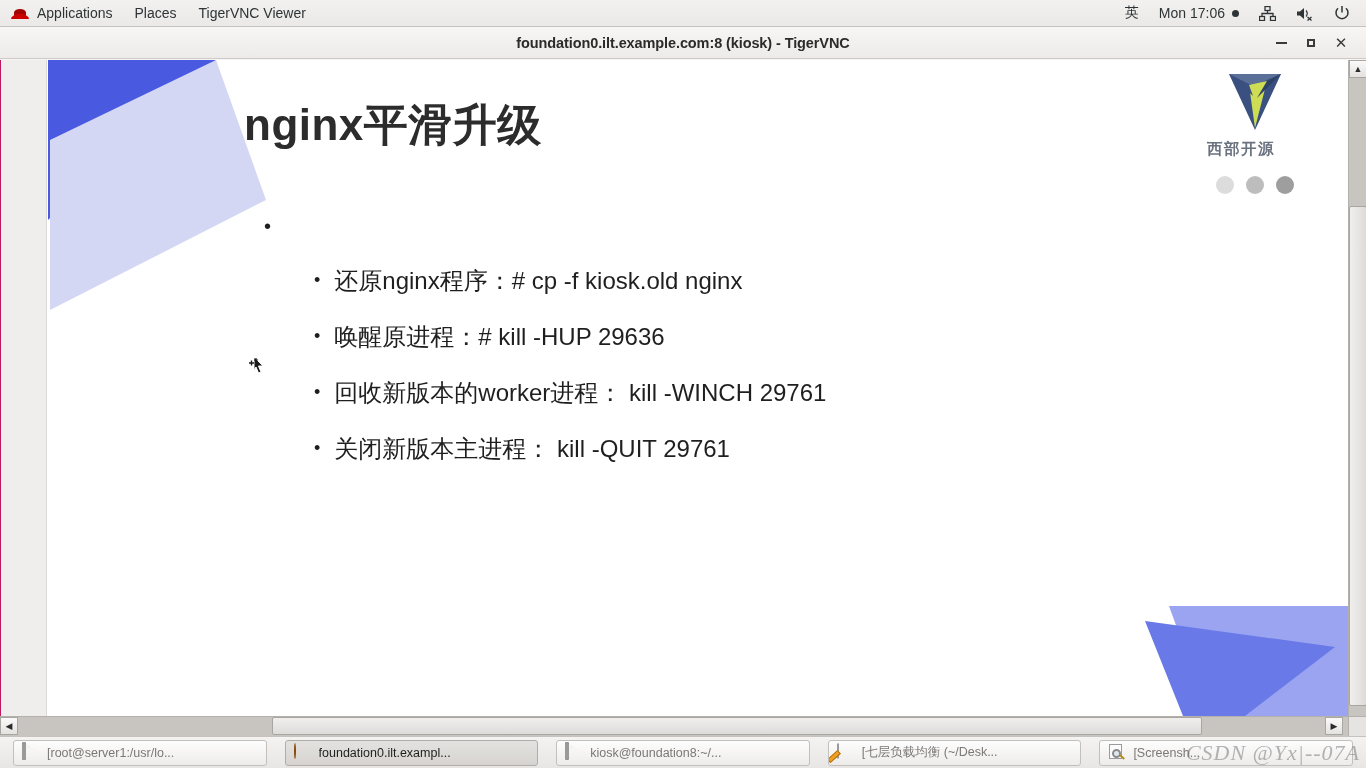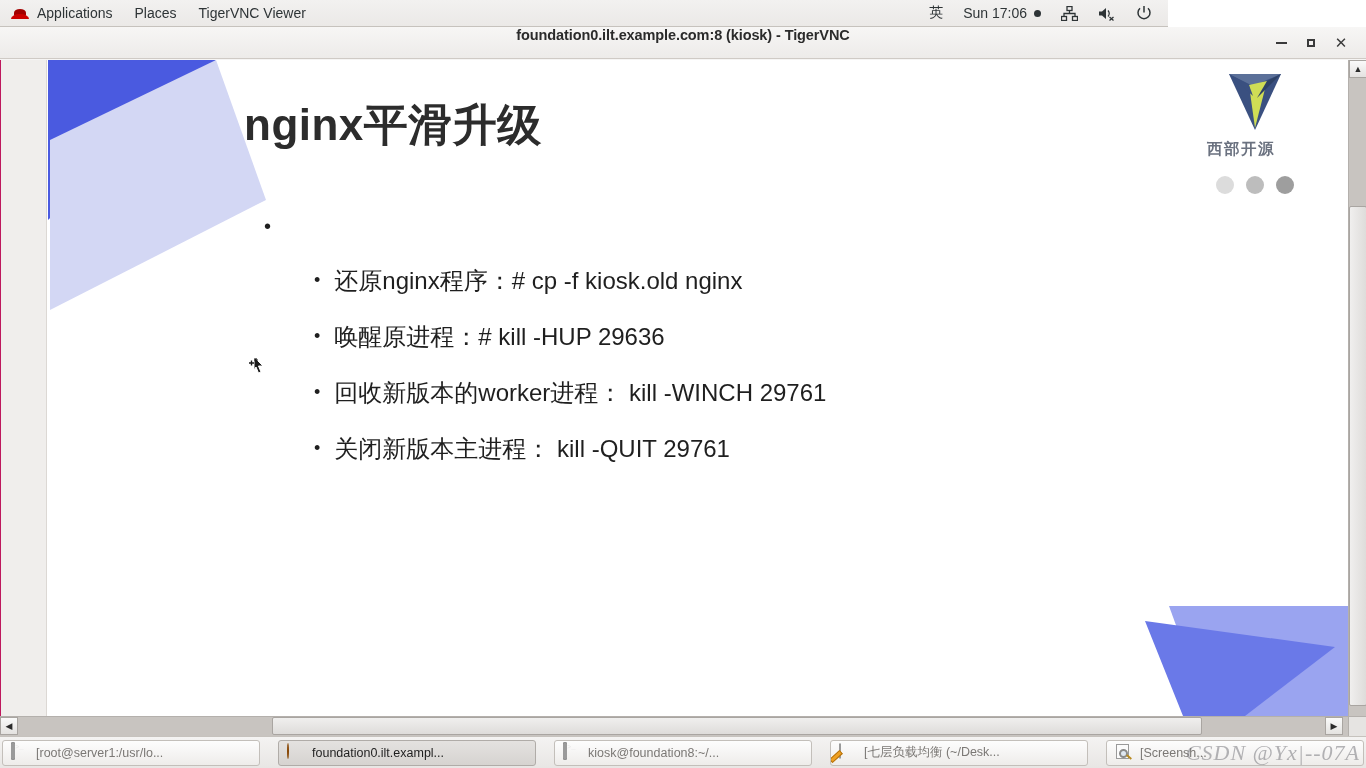--- a/index.html
+++ b/index.html
@@ -5,21 +5,21 @@
   * { margin:0; padding:0; box-sizing:border-box; }
   html, body {
     width:1366px; height:768px;
     font-family:"Liberation Sans", sans-serif;
     background:#ffffff;
     overflow:hidden;
   }
 
   
   #top-bar {
-    position:absolute; top:0; left:0; width:1168px; height:27px;
+    position:absolute; top:0; left:0; width:1366px; height:27px;
     background:linear-gradient(#f2f1f0,#ebe9e7);
     border-bottom:1px solid #c6c2bd;
     display:flex; align-items:center;
     font-size:14px; color:#2e3436;
   }
   .tb-left { display:flex; align-items:center; gap:0; }
   .tb-item {
     padding:3px 11px; display:flex; align-items:center; gap:8px;
     height:27px; line-height:21px; cursor:default;
   }
@@ -44,21 +44,21 @@
 
   
   #vnc-window {
     position:absolute; top:27px; left:0; width:1366px; height:709px;
     background:#f6f5f4;
   }
   #title-bar {
     position:relative; height:32px; width:100%;
     background:linear-gradient(#f7f6f5,#edebe9);
     border-bottom:1px solid #cfcac5;
-    display:flex; justify-content:center;
+    display:flex; align-items:center; justify-content:center;
   }
   #window-title {
     font-size:14.5px; color:#2b2b2b; font-weight:bold;
     letter-spacing:-0.1px;
   }
   #win-controls {
     position:absolute; right:10px; top:0; height:32px;
     display:flex; align-items:center; gap:0;
   }
   .wc {
@@ -202,21 +202,21 @@
     position:absolute; right:0; bottom:0; width:18px; height:20px;
     background:#e6e4e2; border-left:1px solid #b4b0ac;
     border-top:1px solid #b4b0ac;
   }
 
   
   #taskbar {
     position:absolute; bottom:0; left:0; width:1366px; height:32px;
     background:linear-gradient(#f4f3f2,#e8e6e4);
     border-top:1px solid #c6c2bd;
-    display:flex; align-items:center; padding:0 2px; gap:18px;
+    display:flex; align-items:center; padding:0 13px; gap:18px;
   }
   .task {
     height:26px; display:flex; align-items:center; gap:7px;
     padding:0 8px; border:1px solid #c3bfba; border-radius:3px;
     background:linear-gradient(#fdfdfd,#eeecea);
     font-size:12.5px; color:#7b7875;
     overflow:hidden; white-space:nowrap;
     flex:1 1 0; min-width:0;
   }
   .task.active {
@@ -305,21 +305,21 @@
     <div class="tb-item">
       <span>TigerVNC Viewer</span>
     </div>
   </div>
 
   <div class="tb-right">
     <div class="tr-item">
       <span>英</span>
     </div>
     <div class="tr-item">
-      <span>Sun 17:06</span>
+      <span>Mon 17:06</span>
       <span class="clock-dot"></span>
     </div>
     <div class="tr-item">
       <svg width="17" height="15" viewBox="0 0 17 15">
         <rect x="6" y="0.5" width="5" height="4" fill="none" stroke="#2e3436" stroke-width="1.3"></rect>
         <rect x="0.5" y="10.5" width="5" height="4" fill="none" stroke="#2e3436" stroke-width="1.3"></rect>
         <rect x="11.5" y="10.5" width="5" height="4" fill="none" stroke="#2e3436" stroke-width="1.3"></rect>
         <path d="M8.5 4.5 V7.5 M3 10.5 V7.5 H14 V10.5" fill="none" stroke="#2e3436" stroke-width="1.3"></path>
       </svg>
     </div>

